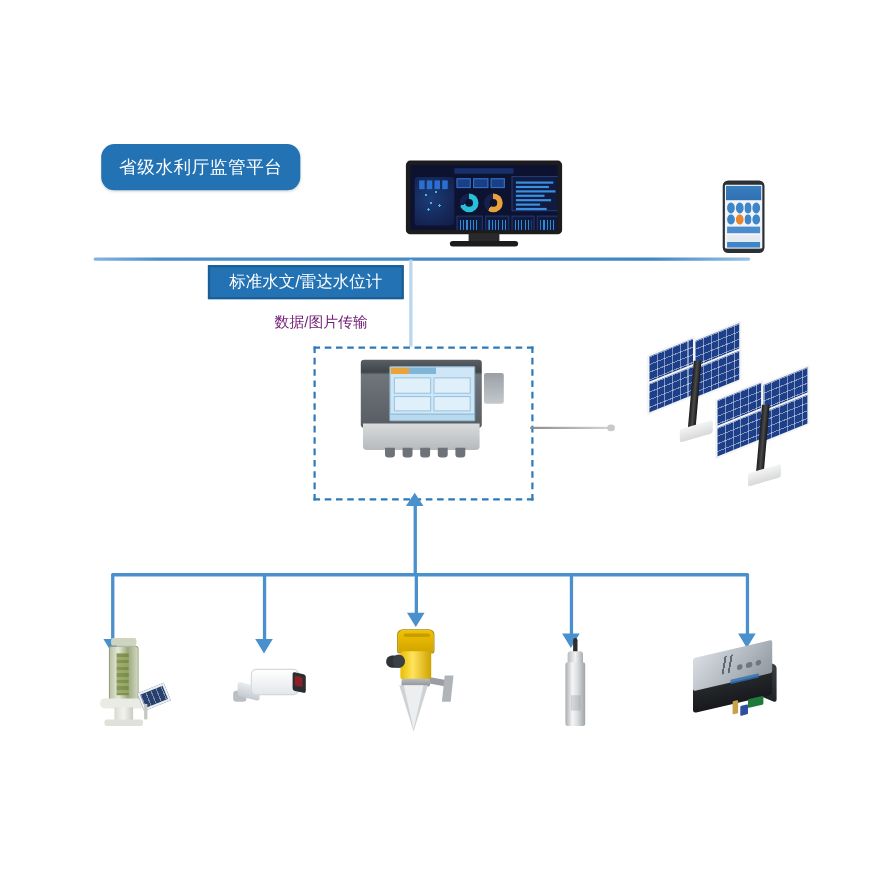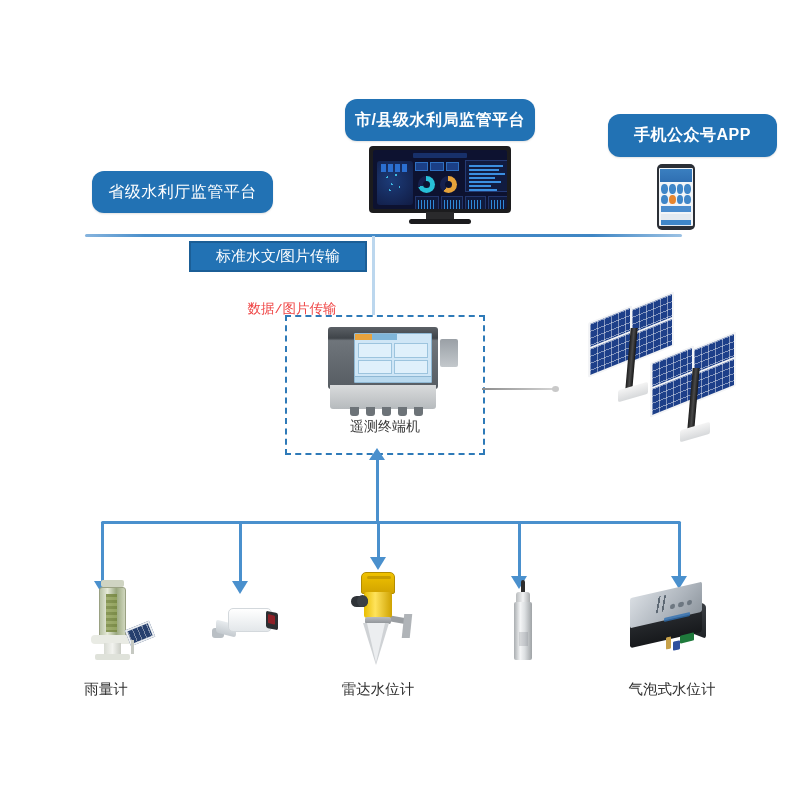--- a/index.html
+++ b/index.html
@@ -21,40 +21,39 @@
     position: absolute;
     background: #2272b4;
     color: #ffffff;
     border-radius: 12px;
     display: flex; align-items: center; justify-content: center;
     font-size: 16px;
     letter-spacing: .5px;
     white-space: nowrap;
     box-shadow: 0 1px 2px rgba(0,0,0,.12);
   }
-  #pill-prov  { left: 92px;  top: 131px; width: 181px; height: 42px; margin-top: 40px; }
+  #pill-prov  { left: 92px;  top: 131px; width: 181px; height: 42px; }
   #pill-city  { left: 345px; top: 99px;  width: 190px; height: 42px; font-weight: bold; }
   #pill-app   { left: 608px; top: 114px; width: 169px; height: 43px; font-weight: bold; }
 
   
   #proto-box {
     position: absolute; left: 189px; top: 241px;
     width: 178px; height: 31px;
     background: #2272b4; border: 2px solid #1b5e96;
     color: #fff; font-size: 15px;
     display: flex; align-items: center; justify-content: center;
     white-space: nowrap;
   }
   #proto-sub {
-    position: absolute; left: 232px; top: 299px;
+    position: absolute; left: 232px; top: 283px;
     width: 120px; height: 20px;
-    color: #ef4444; font-size: 13.5px;
+    color: #701a75; font-size: 13.5px;
     display: flex; align-items: center; justify-content: center;
     white-space: nowrap;
-    font-family: Liberation Mono, monospace;
   }
 
   
   #bus-top {
     position: absolute; left: 85px; top: 234px;
     width: 597px; height: 3px;
     background: linear-gradient(to right,#86b4de,#4a8fcb 10%,#3f86c4 85%,#9cc2e4);
     border-radius: 2px;
   }
 
@@ -303,26 +302,20 @@
   .bb-conn{position:absolute;left:40px;top:49px;width:5px;height:12px;background:#c8a24a;transform:skewY(-13deg);border-radius:1px;}
   .bb-conn2{position:absolute;left:47px;top:53px;width:7px;height:9px;background:#2f4f9e;transform:skewY(-13deg);border-radius:1px;}
 </style>
 </head>
 <body>
 
 <div id="canvas">
 
   <div class="pill" id="pill-prov">
     <span>省级水利厅监管平台</span>
-  </div>
-  <div class="pill" id="pill-city">
-    <span>市/县级水利局监管平台</span>
-  </div>
-  <div class="pill" id="pill-app">
-    <span>手机公众号APP</span>
   </div>
 
   <div id="monitor">
     <div class="mon-frame">
       <div class="mon-screen">
         <div class="m-title"></div>
         <div class="m-map"></div>
         <div class="m-kpi2">
             <i></i>
             <i></i>
@@ -372,21 +365,21 @@
         <div class="ph-bar" id="pb1"></div>
         <div class="ph-list"></div>
         <div class="ph-foot"></div>
       </div>
     </div>
   </div>
 
   <div id="bus-top"></div>
 
   <div id="proto-box">
-    <span>标准水文/图片传输</span>
+    <span>标准水文/雷达水位计</span>
   </div>
   <div id="proto-sub">数据/图片传输</div>
 
   <div id="rtu-up-line"></div>
 
   <div id="rtu-dash"></div>
   <div id="antenna"></div>
   <div id="antenna-tip"></div>
 
   <div id="rtu-dev">
@@ -403,21 +396,20 @@
       </div>
       <div class="rtu-sideport"></div>
     </div>
     <div class="rtu-base"></div>
     <div class="rtu-conn" style="left:32px"></div>
     <div class="rtu-conn" style="left:48px"></div>
     <div class="rtu-conn" style="left:64px"></div>
     <div class="rtu-conn" style="left:80px"></div>
     <div class="rtu-conn" style="left:96px"></div>
   </div>
-  <div id="rtu-caption">遥测终端机</div>
 
   <div id="solar">
     <div class="sp-unit" id="sp1">
       <div class="sp-panel sp-p1"></div>
       <div class="sp-panel sp-p2"></div>
       <div class="sp-panel sp-p3"></div>
       <div class="sp-panel sp-p4"></div>
       <div class="sp-mast"></div>
       <div class="sp-base"></div>
     </div>
@@ -494,17 +486,14 @@
         <i></i>
         <i></i>
         <i></i>
       </div>
     <div class="bb-mark"></div>
     <div class="bb-port"></div>
     <div class="bb-conn"></div>
     <div class="bb-conn2"></div>
   </div>
 
-  <div class="dev-label" style="left:36px;">雨量计</div>
-  <div class="dev-label" style="left:308px;">雷达水位计</div>
-  <div class="dev-label" style="left:602px;">气泡式水位计</div>
 
 </div>
 
 </body></html>

